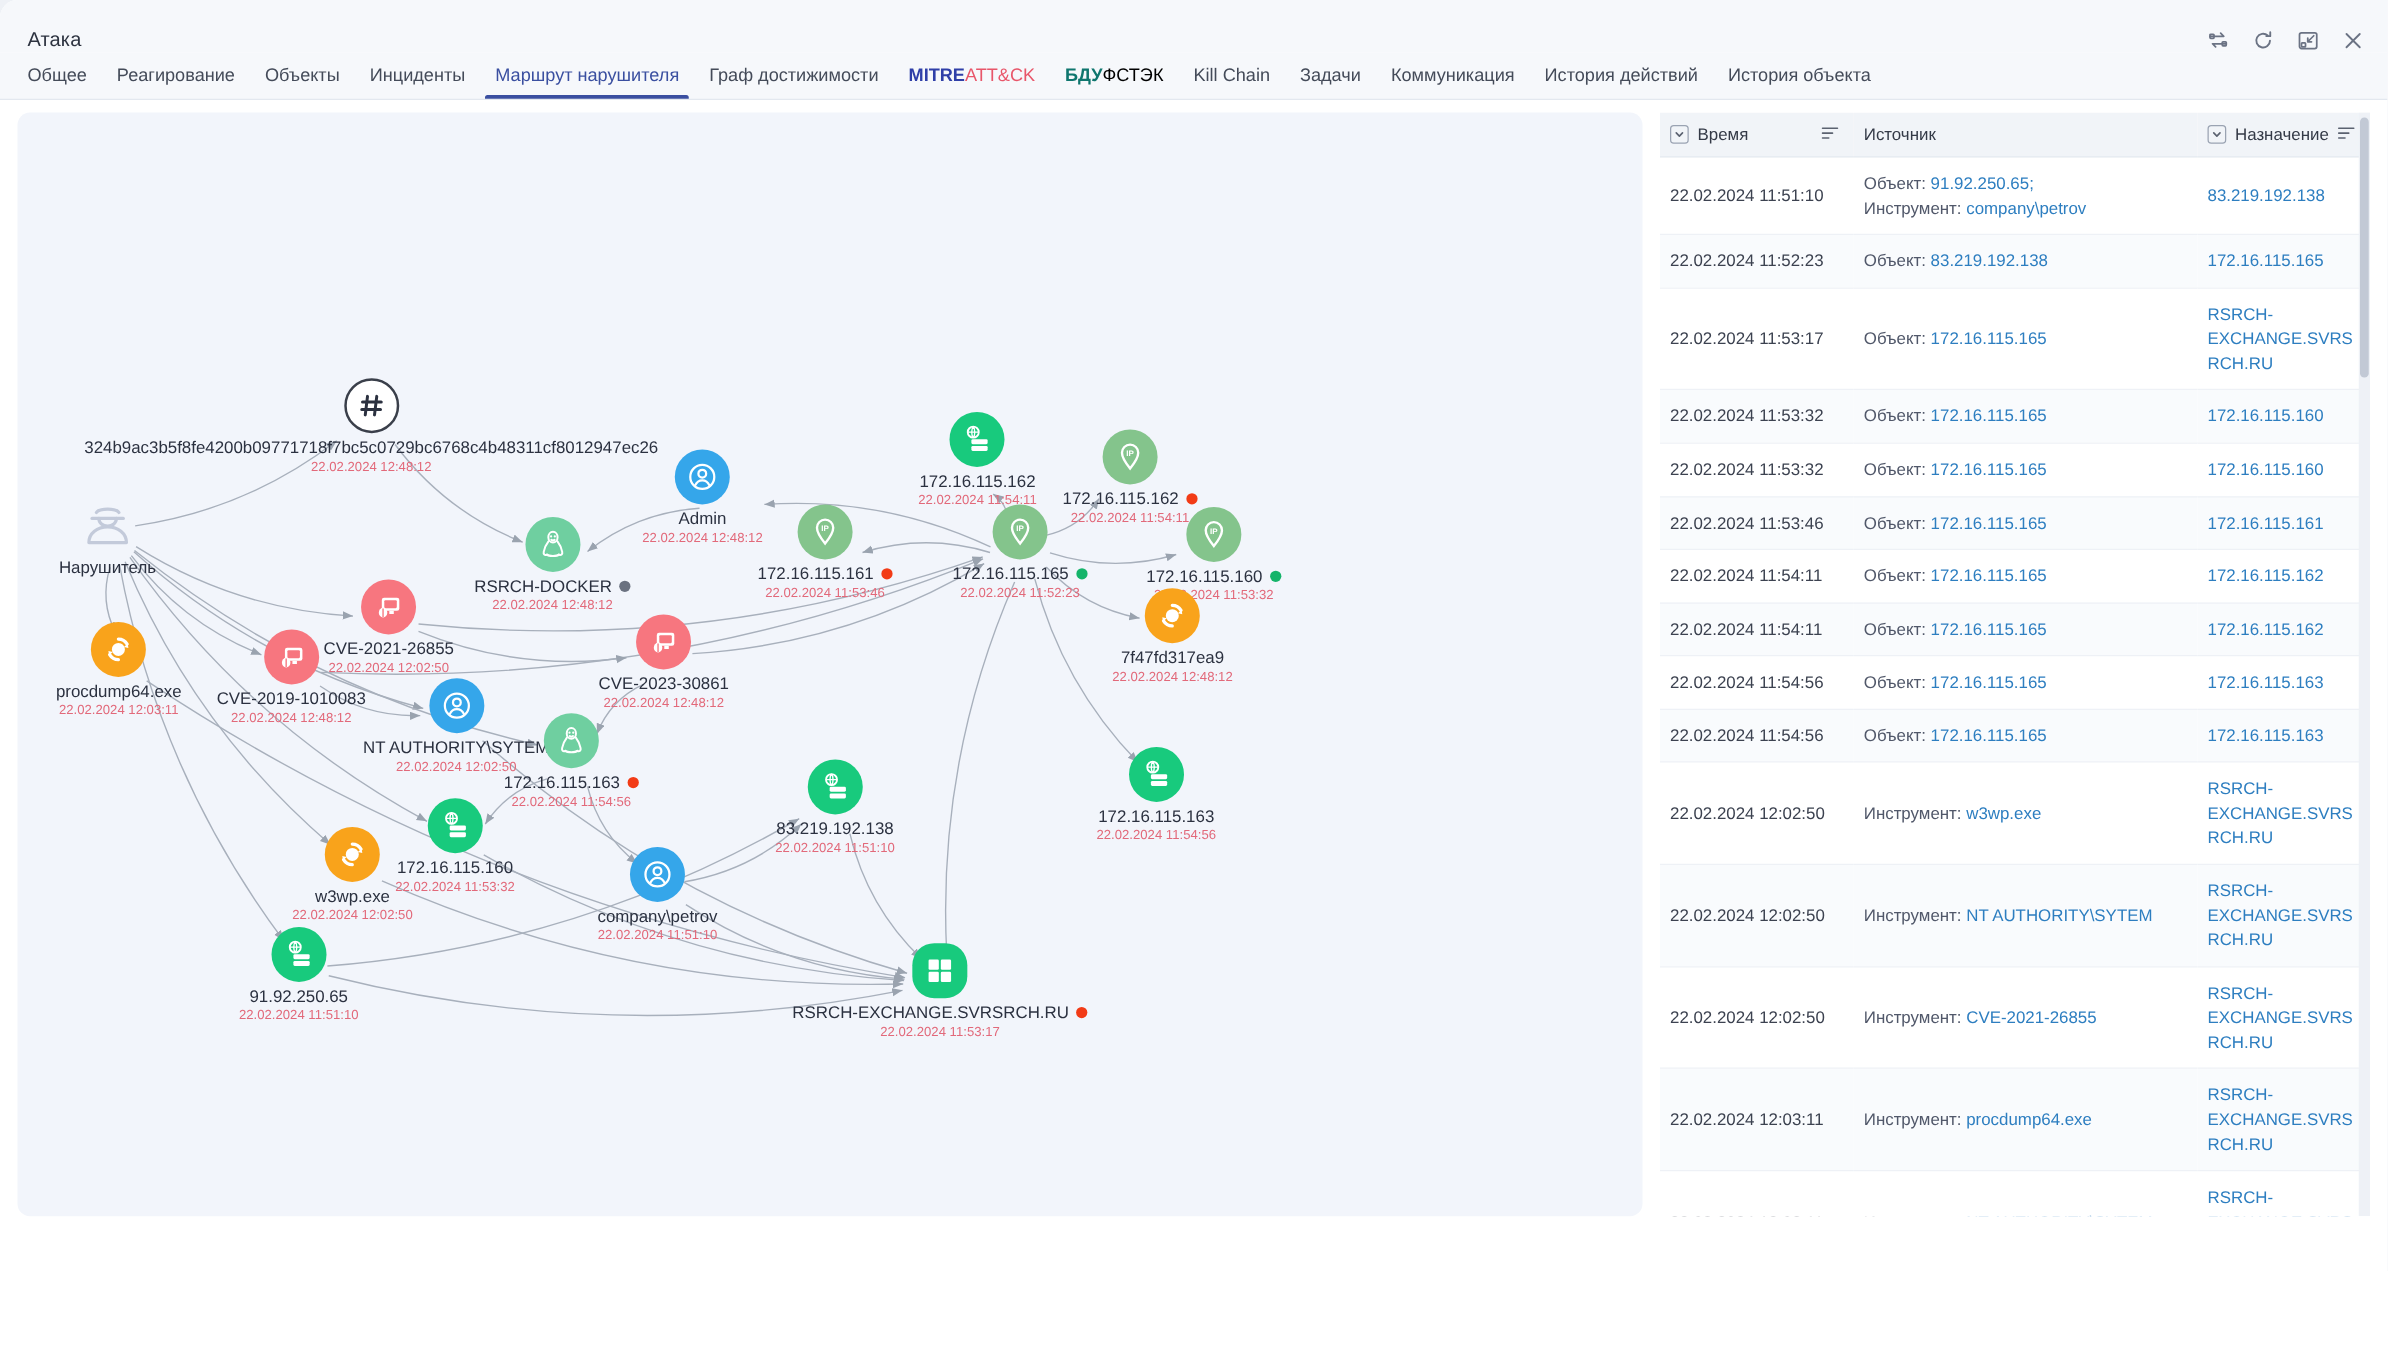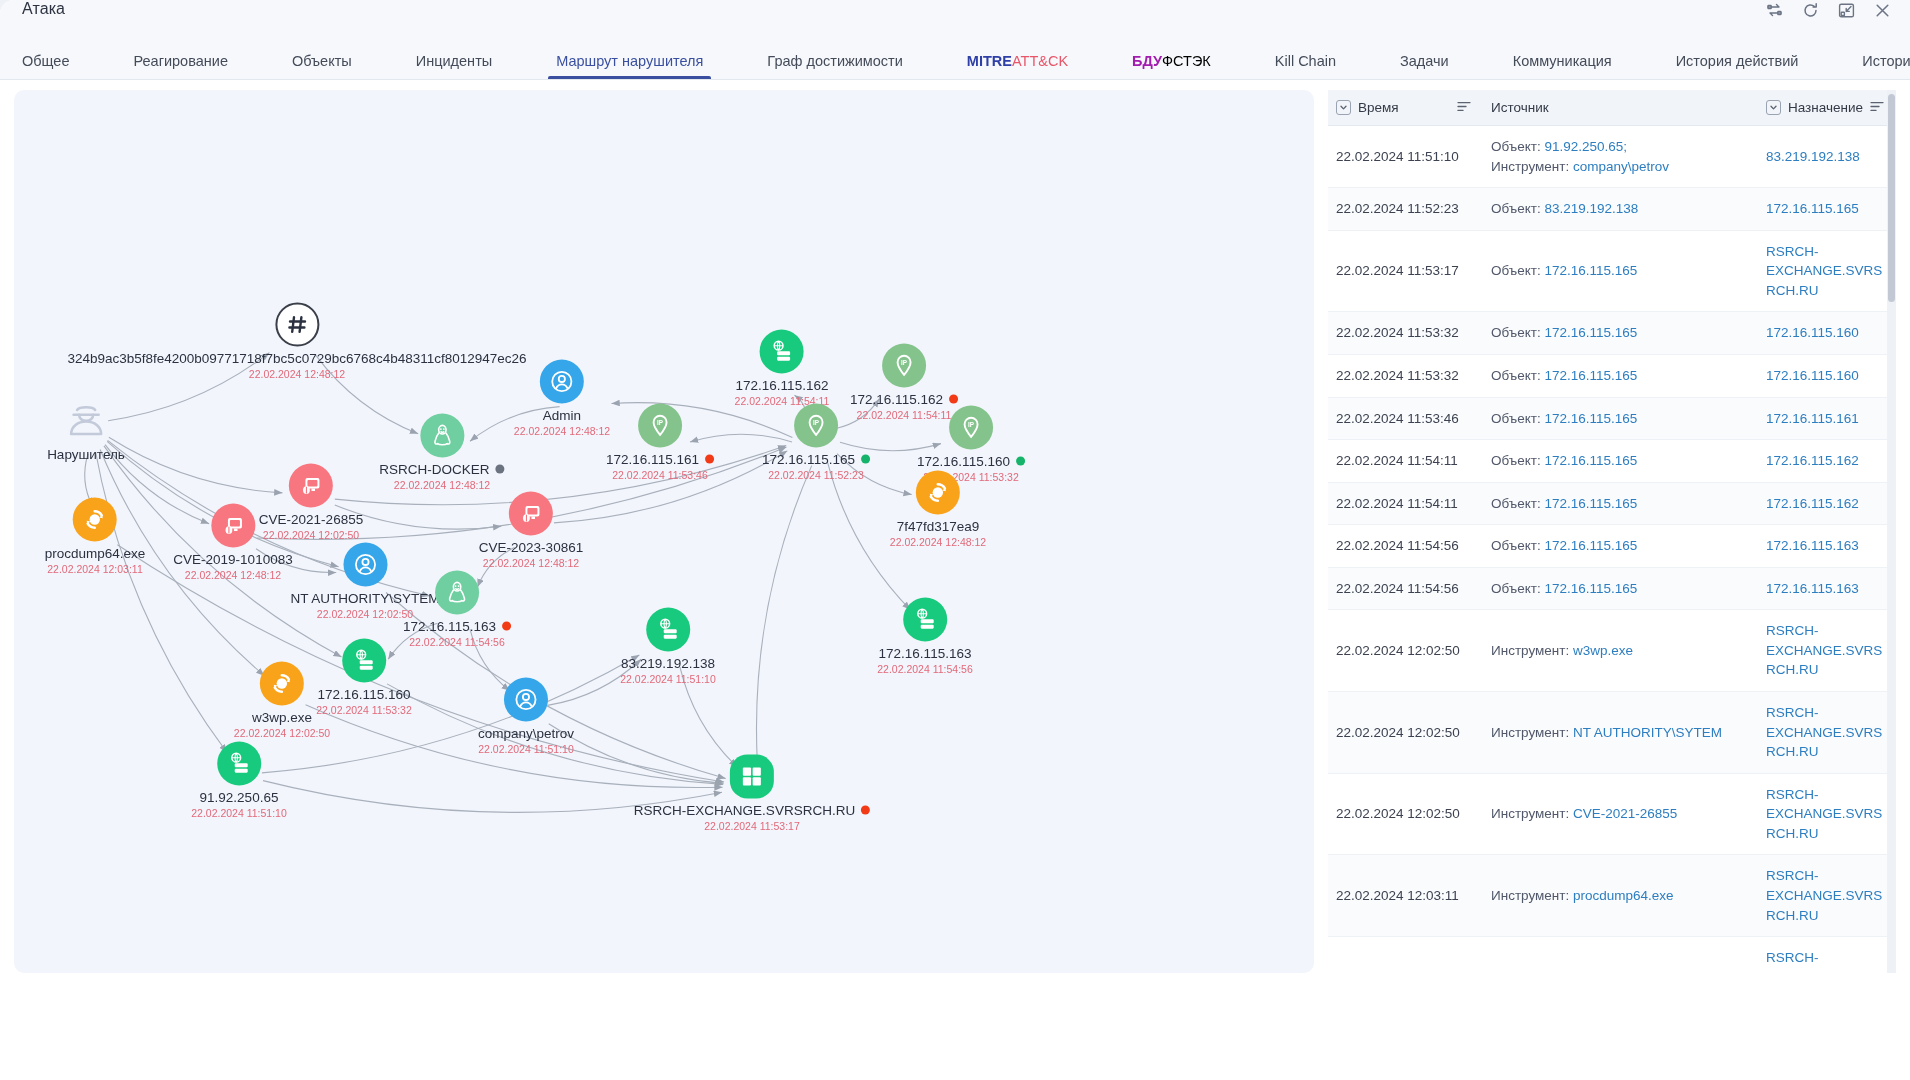--- a/index.html
+++ b/index.html
@@ -13,57 +13,56 @@
     position: absolute; inset: 0;
     background: #ffffff;
     display: flex; flex-direction: column;
     border-radius: 14px 0 0 0;
     overflow: hidden;
   }
   
   .titlebar {
     height: 42px; flex: 0 0 42px;
     background: #f6f8fb;
-    display: flex; align-items: flex-start;
+    display: flex; align-items: flex-end;
     padding: 0 18px 0 22px;
     position: relative;
   }
   .title-text { font-size: 16px; color: #2d3340; letter-spacing: .1px; }
   .win-ctrls { margin-left: auto; display: flex; align-items: center; gap: 16px; }
   .wc { width: 20px; height: 20px; display: flex; align-items: center; justify-content: center;
         color: #6b7384; cursor: pointer; }
   .wc svg { display: block; }
 
   
   .tabsbar {
     height: 38px; flex: 0 0 38px;
     background: #f6f8fb;
     display: flex; align-items: stretch;
     padding-left: 10px;
     border-bottom: 1px solid #e3e8ef;
     position: relative;
-    gap: 40px;
   }
   .tab {
     display: flex; align-items: center;
     padding: 0 12px;
     font-size: 14.5px;
     color: #444b59;
     cursor: pointer;
     position: relative;
     white-space: nowrap;
   }
   .tab.active { color: #3a4fa0; }
   .tab.active::after {
     content:""; position: absolute; left: 4px; right: 4px; bottom: 0;
     height: 3px; background: #3a4fa0; border-radius: 2px 2px 0 0;
   }
   .tab .mitre-a { color: #2f3fa8; font-weight: bold; }
   .tab .mitre-b { color: #e8566a; }
-  .tab .bdu-a { color: #a21caf; font-weight: bold; }
+  .tab .bdu-a { color: #0f766e; font-weight: bold; }
   .tab .bdu-b { color: #000000; text-align: center; }
 
   
   .body {
     flex: 1 1 auto; display: flex;
     background: #ffffff;
     padding: 10px 14px 0 14px;
     gap: 14px;
     min-height: 0;
   }

